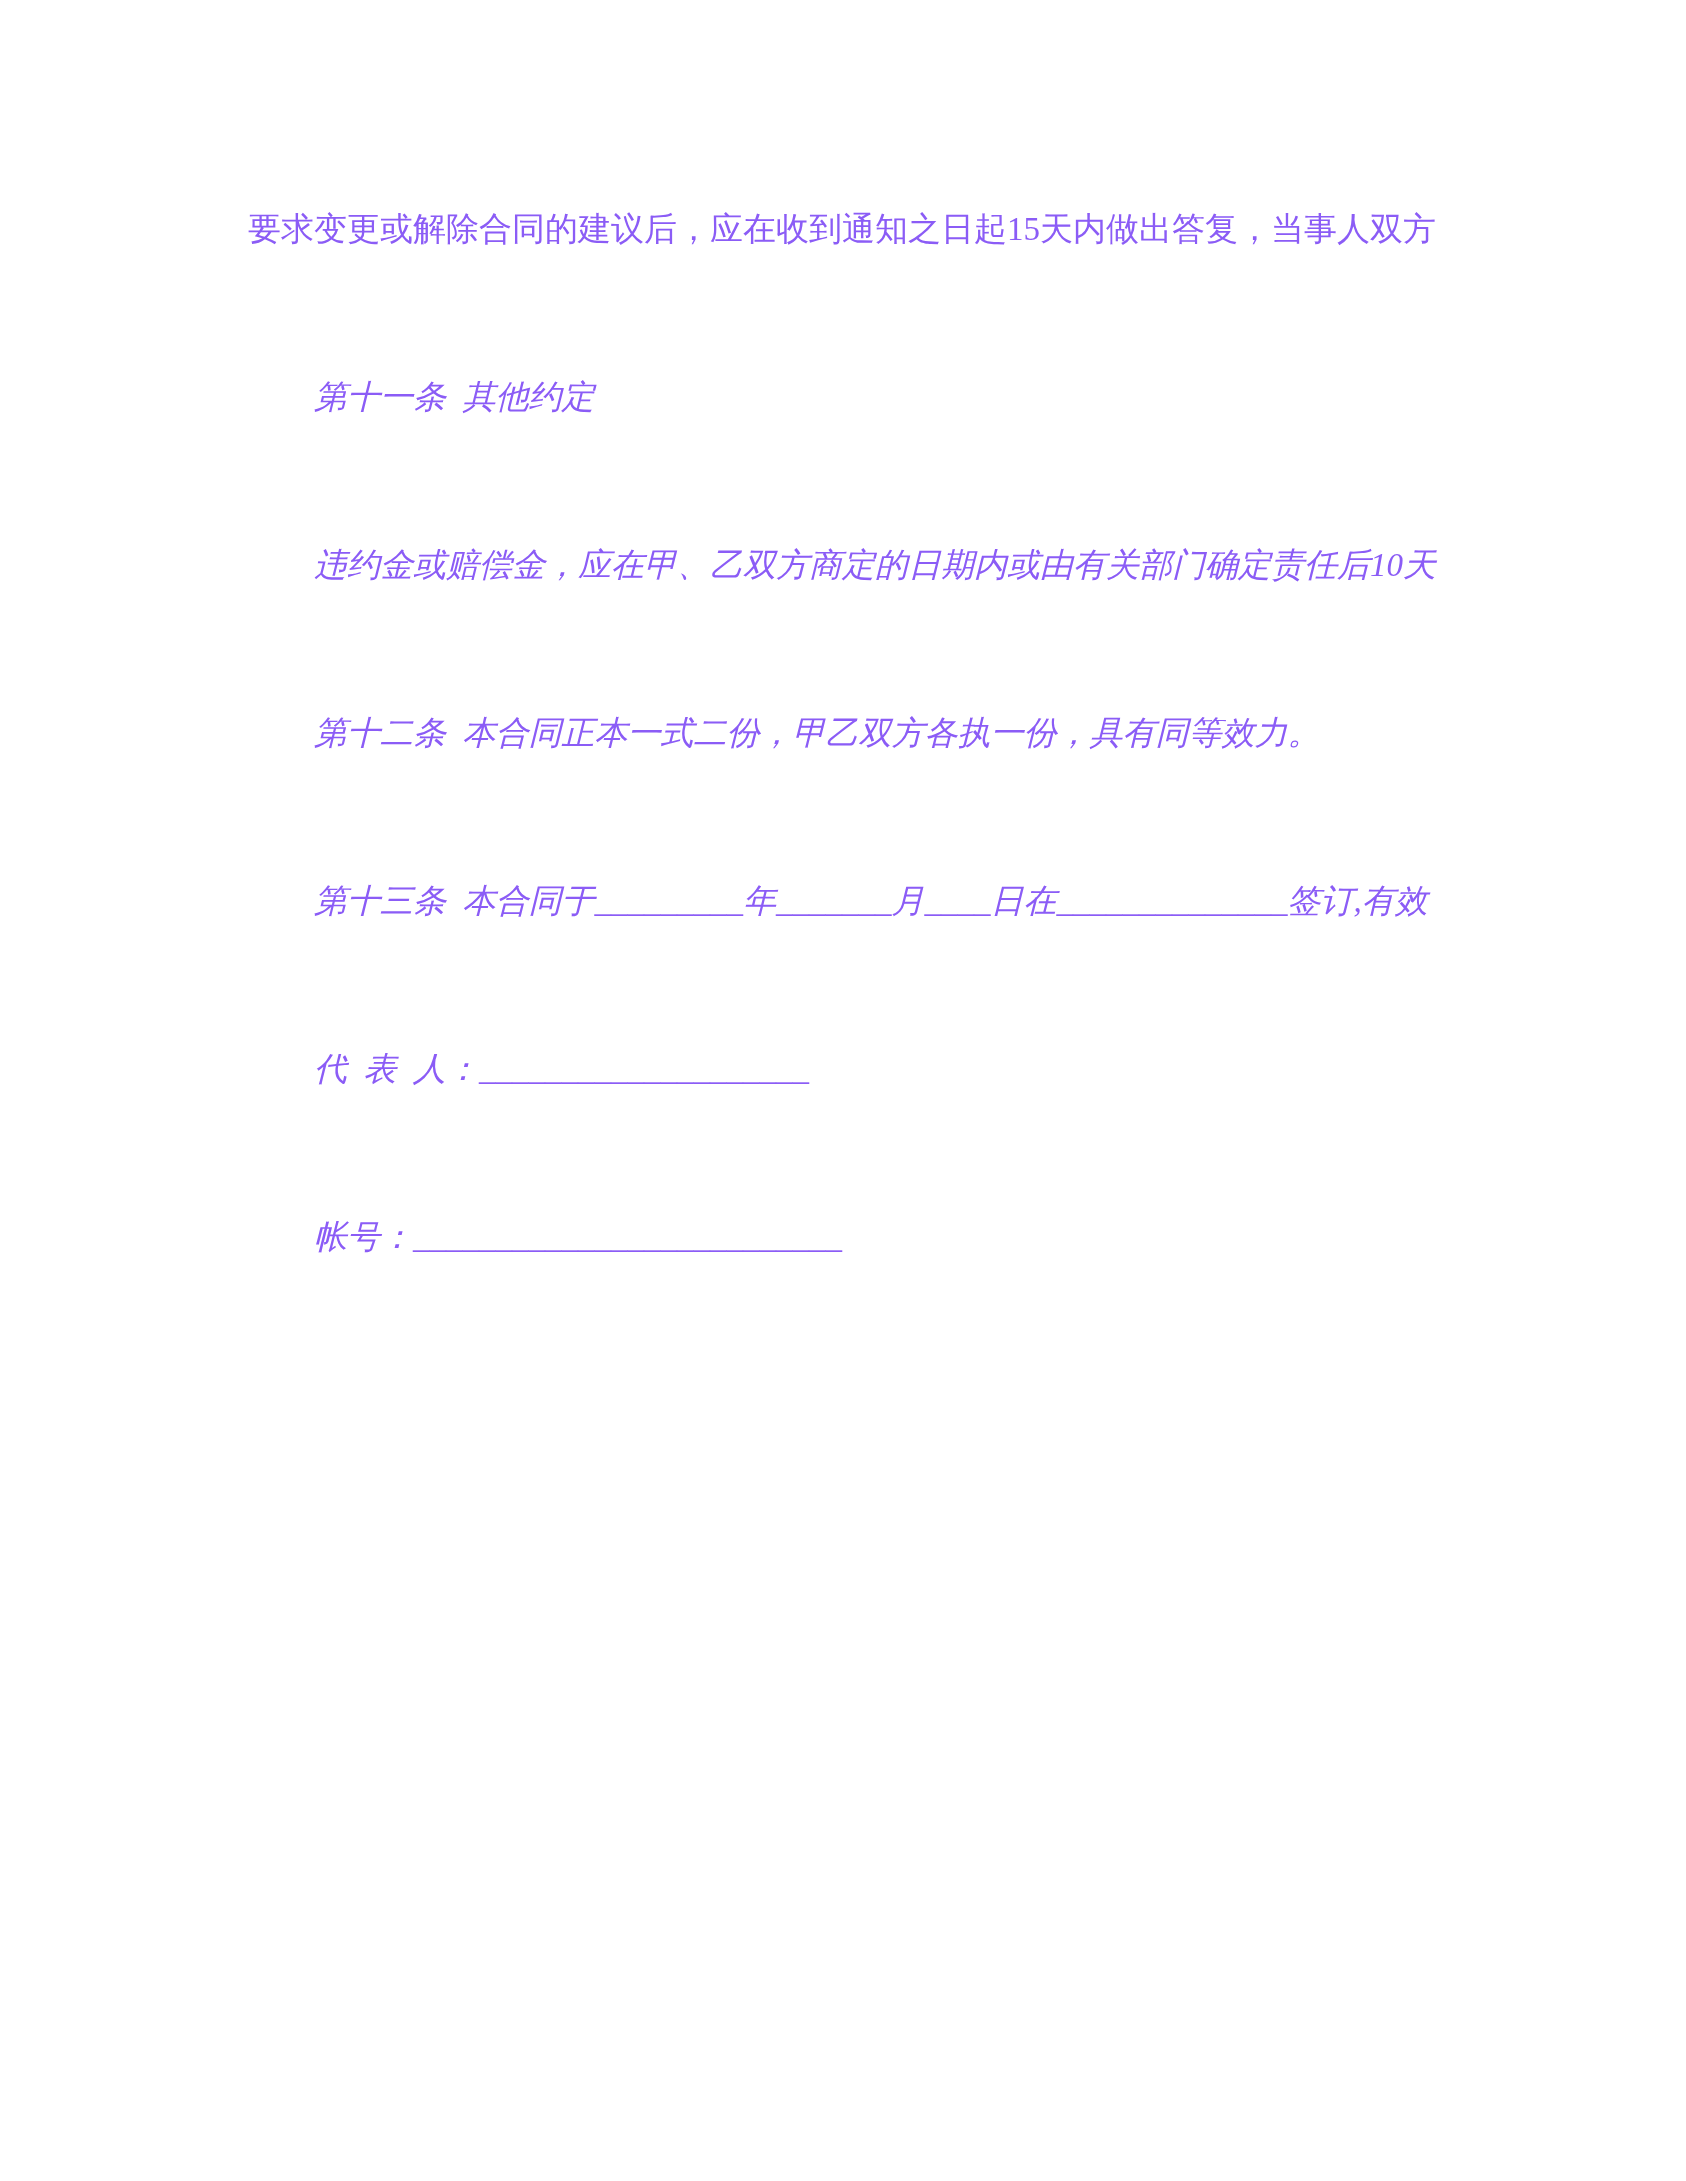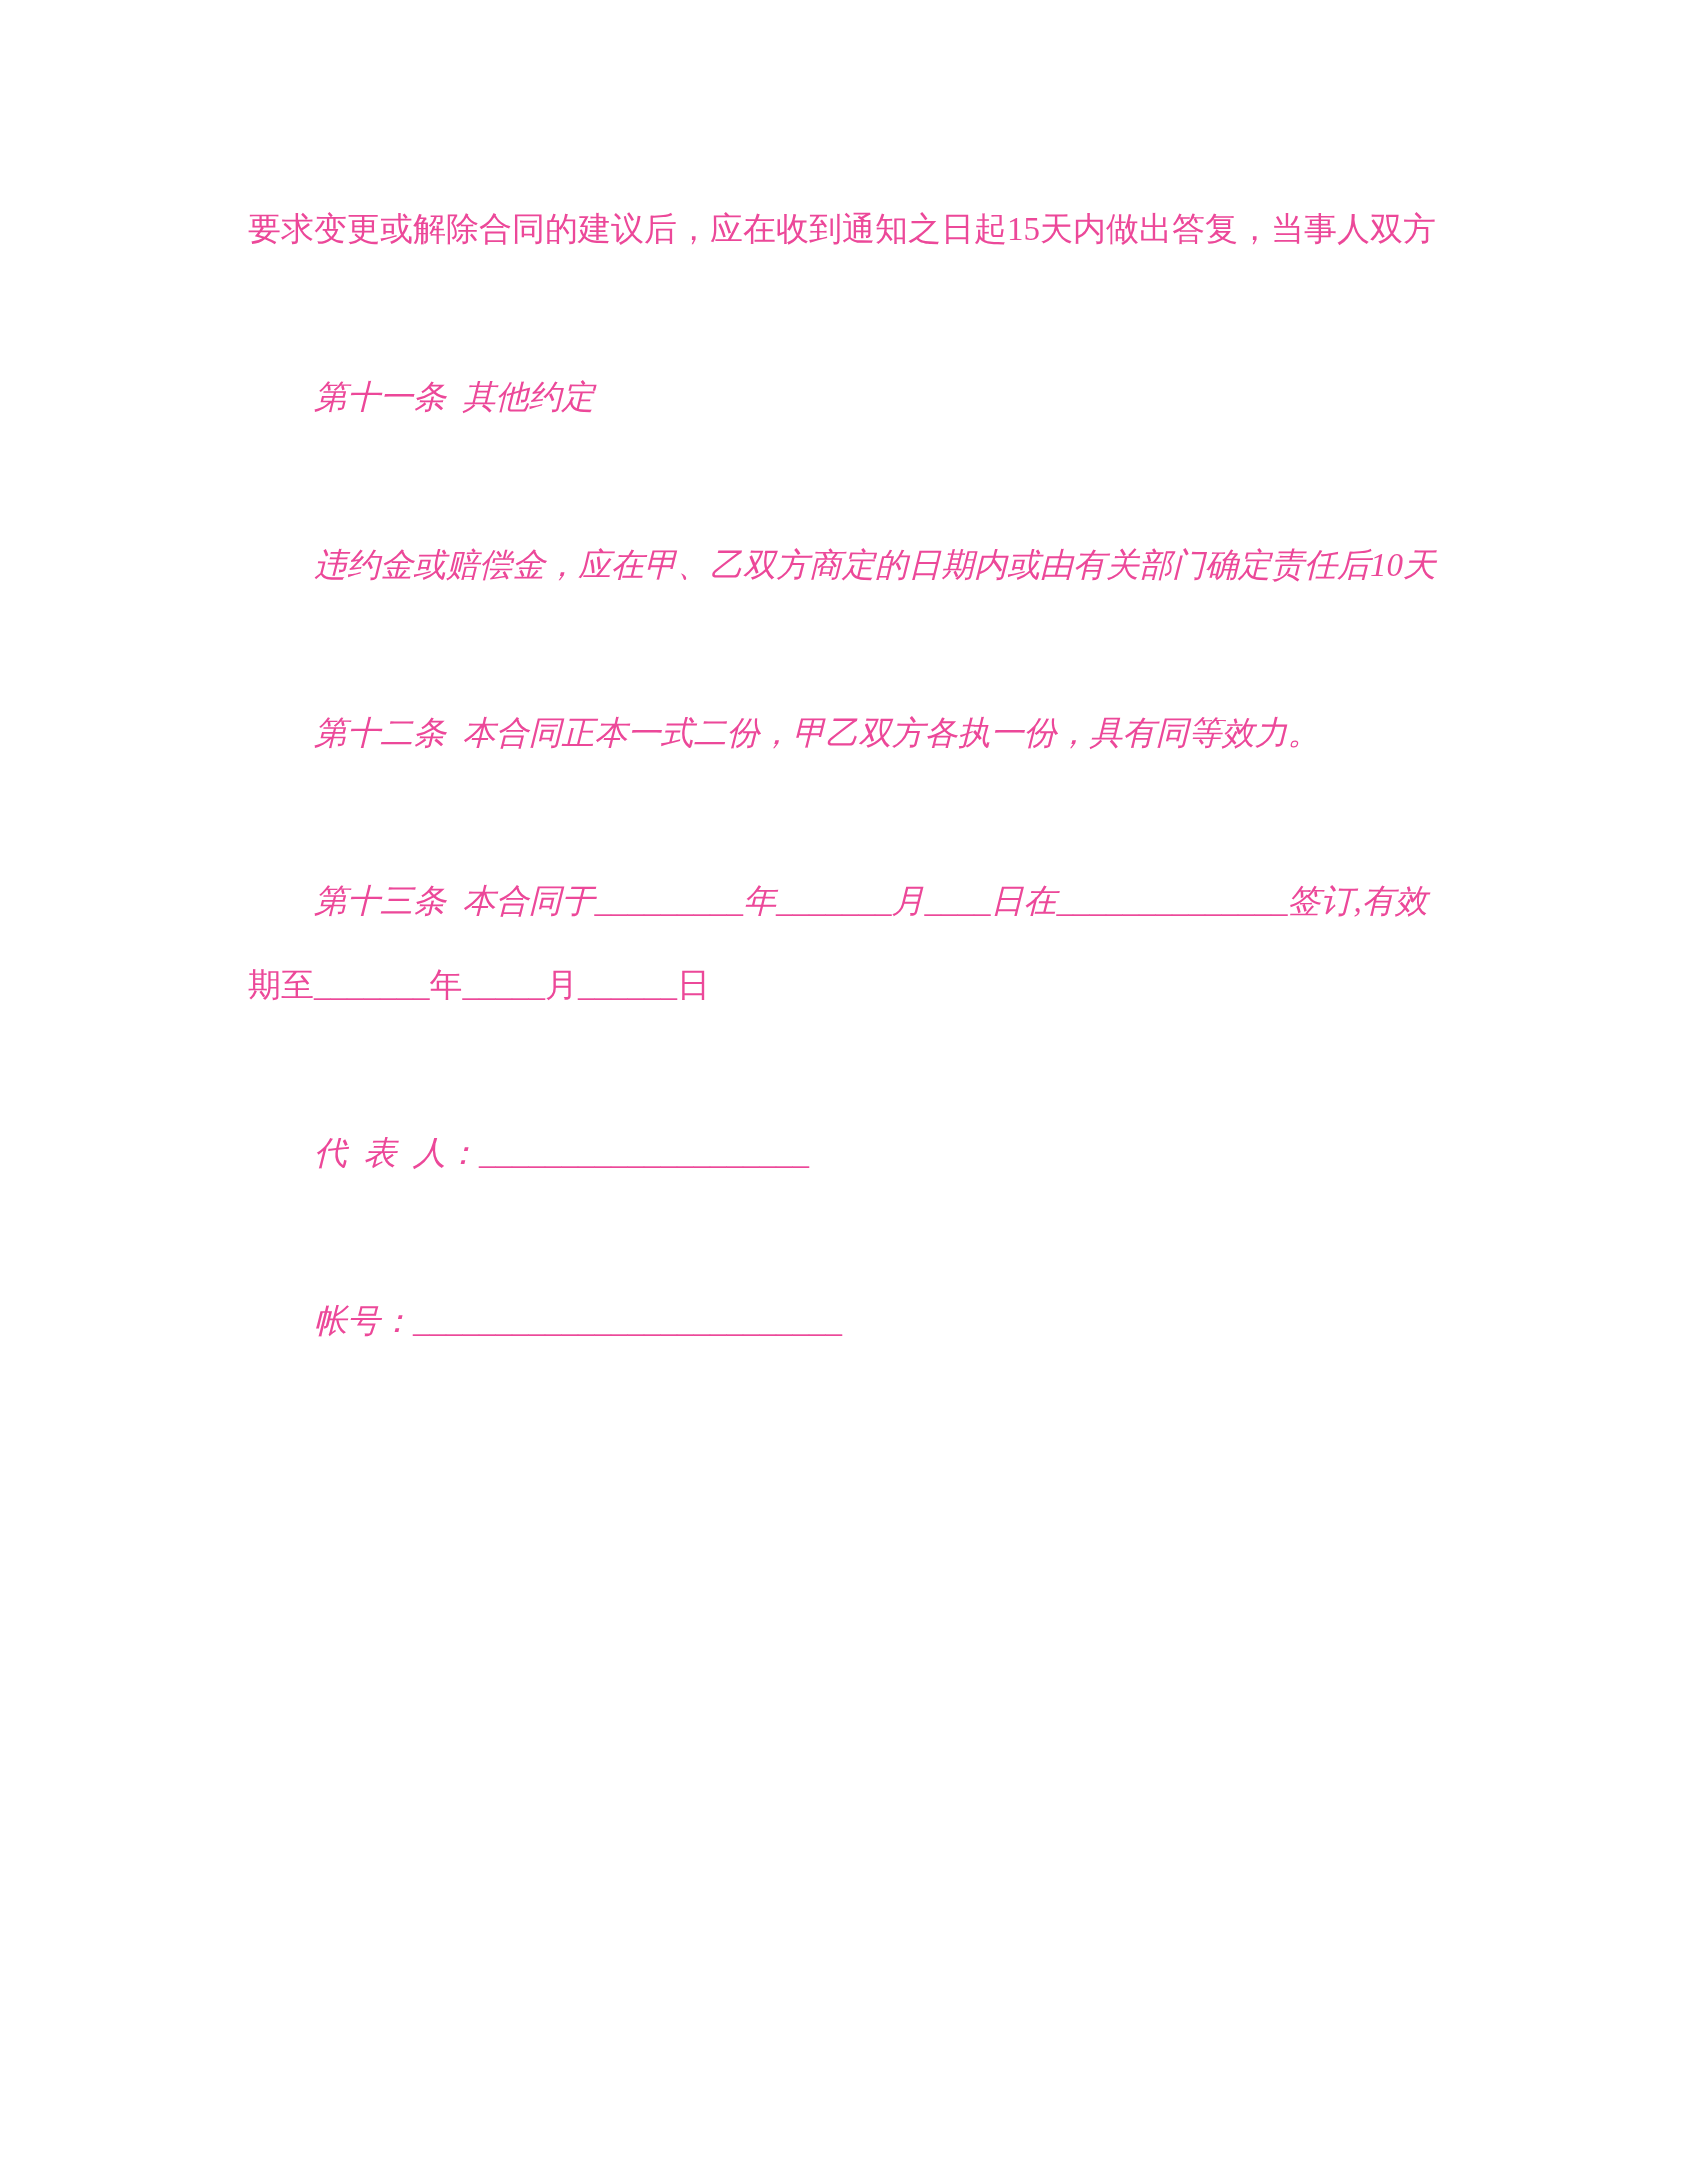--- a/index.html
+++ b/index.html
@@ -13,21 +13,21 @@
     overflow: hidden;
   }
   .page {
     box-sizing: border-box;
     width: 1383px;
     height: 2182px;
     padding: 187px 202px 0 248px;
     background: #ffffff;
     font-family: "Liberation Serif", "DejaVu Serif", serif;
     font-size: 33px;
-    color: #ec4899;
+    color: #8b5cf6;
   }
   .line {
     line-height: 84px;
     height: 84px;
     white-space: nowrap;
     letter-spacing: 0;
   }
   .indent {
     text-indent: 2em;
   }
@@ -38,17 +38,16 @@
 </style>
 </head>
 <body>
 
 <div class="page">
   <div class="line">要求变更或解除合同的建议后，应在收到通知之日起15天内做出答复，当事人双方</div>
   <div class="line indent gap">第十一条 其他约定</div>
   <div class="line indent gap">违约金或赔偿金，应在甲、乙双方商定的日期内或由有关部门确定责任后10天</div>
   <div class="line indent gap">第十二条 本合同正本一式二份，甲乙双方各执一份，具有同等效力。</div>
   <div class="line indent gap">第十三条 本合同于_________年_______月____日在______________签订,有效</div>
-  <div class="line">期至_______年_____月______日</div>
   <div class="line indent gap">代 表 人：____________________</div>
   <div class="line indent gap">帐号：__________________________</div>
 </div>
 
 
 </body></html>

